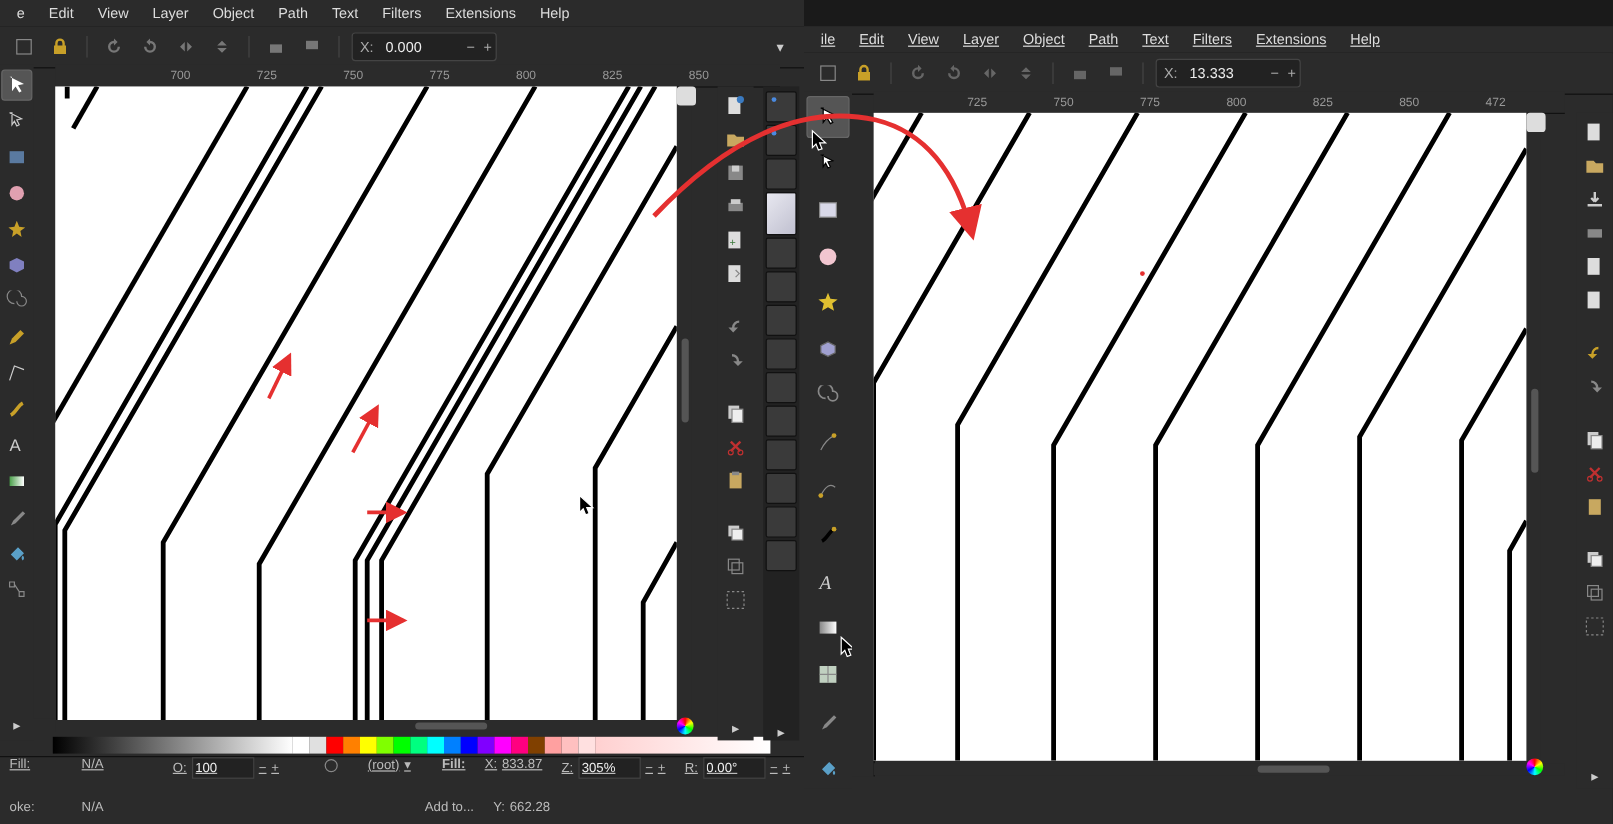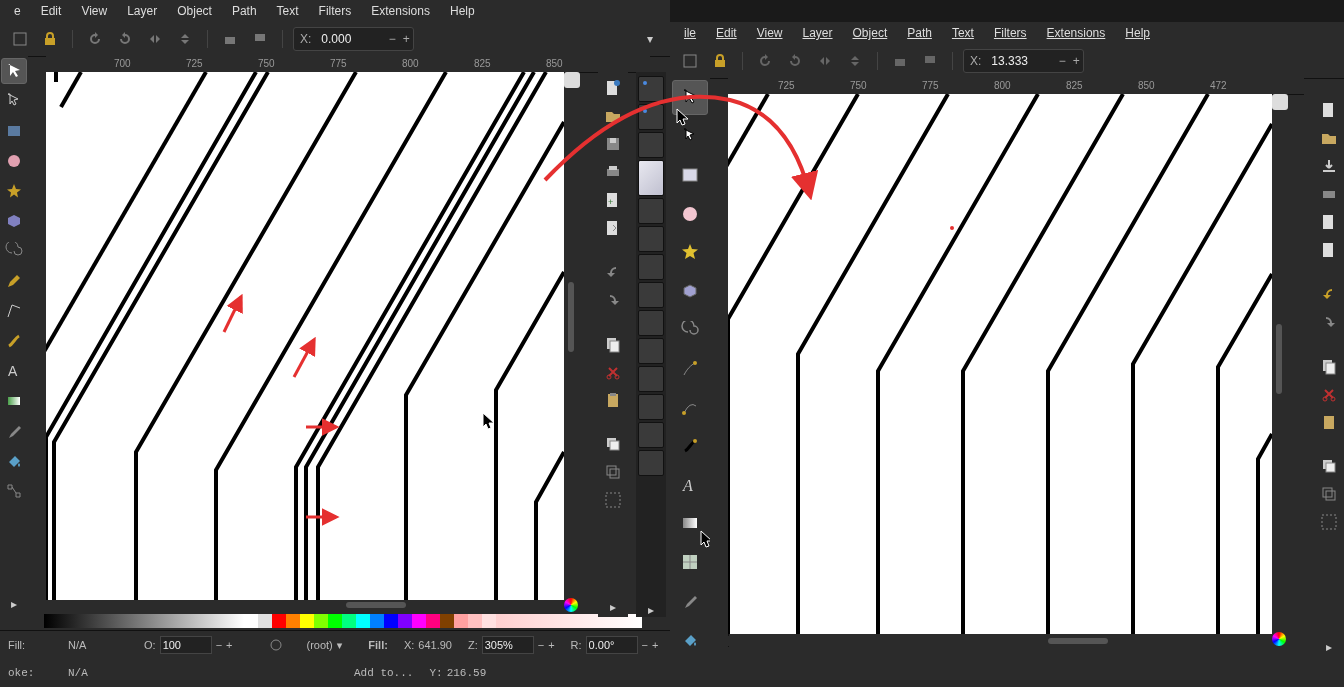--- a/index.html
+++ b/index.html
@@ -16,21 +16,21 @@
   .numbox .spin{width:14px;height:20px;display:flex;align-items:center;justify-content:center;color:#aaa;font-size:12px;cursor:pointer;}
 
   .pane{position:absolute;top:0;background:#2b2b2b;}
   
   .left{left:0;width:670px;height:687px;}
   
   .right{left:670px;width:674px;height:687px;}
 
   
   .ruler-h{position:absolute;left:46px;right:20px;height:18px;background:#2b2b2b;border-bottom:1px solid #111;}
-  .ruler-h .lbl{position:absolute;top:4px;font-size:10px;color:#999;}
+  .ruler-h .lbl{position:absolute;top:4px;font-size:10px;color:#999;margin-left:28px;}
   .ruler-v{position:absolute;top:0;bottom:0;width:18px;left:28px;background:#2b2b2b;border-right:1px solid #111;}
 
   
   .toolcol{position:absolute;top:0;bottom:0;width:28px;background:#2b2b2b;display:flex;flex-direction:column;align-items:center;padding-top:4px;gap:4px;}
   .toolcol .tool{width:24px;height:24px;border:1px solid transparent;border-radius:3px;display:flex;align-items:center;justify-content:center;}
   .toolcol .tool svg{width:18px;height:18px;}
   .toolcol .tool.sel{background:#555;border-color:#666;}
 
   
   .sidecol{position:absolute;top:0;right:0;width:28px;background:#2b2b2b;display:flex;flex-direction:column;align-items:center;padding-top:6px;gap:8px;}
@@ -299,21 +299,21 @@
     <div style="background:#ff00ff"></div>
       <div style="background:#ff0080"></div>
     <div style="background:#804000"></div>
       <div style="background:#ffa0a0"></div>
     <div style="background:#ffc0c0"></div>
       <div style="background:#ffe0e0"></div>
     <div style="flex:1;background:linear-gradient(90deg,#ffd0d0,#fff);"></div>
   </div>
 
   <div class="statusbar" style="height:56px;flex-direction:column;align-items:stretch;">
-    <div style="display:flex;align-items:center;height:28px;">
+    <div style="display:flex;align-items:flex-start;height:28px;text-decoration:underline;">
       <div class="cell" style="width:44px;">
           <span>Fill:</span>
         </div>
       <div class="cell" style="width:50px;">
           <span>N/A</span>
         </div>
       <div class="cell" style="margin-left:10px;">
           <span>O:</span> 
           <input value="100" style="">
           <span> −</span>
@@ -326,48 +326,48 @@
         </div>
       <div class="cell" style="margin-left:8px;">
           <span>(root)</span> 
           <span>▾</span>
         </div>
       <div class="cell" style="margin-left:10px;font-weight:bold;">
           <span>Fill:</span>
         </div>
       <div class="cell">
           <span>X:</span> 
-          <span>641.90</span>
+          <span>833.87</span>
         </div>
       <div class="cell">
           <span>Z:</span> 
           <input value="305%" style="">
           <span> −</span>
           <span> +</span>
         </div>
       <div class="cell">
           <span>R:</span> 
           <input value="0.00°" style="">
           <span> −</span>
           <span> +</span>
         </div>
     </div>
-    <div style="display:flex;height:28px;font-family:Liberation Mono, monospace;">
+    <div style="display:flex;height:28px;">
       <div class="cell" style="width:44px;">
           <span>oke:</span>
         </div>
       <div class="cell" style="width:50px;">
           <span>N/A</span>
         </div>
       <div class="cell" style="margin-left:220px;">
           <span>Add to...</span>
         </div>
       <div class="cell">
           <span>Y:</span> 
-          <span>216.59</span>
+          <span>662.28</span>
         </div>
     </div>
   </div>
 
   <div class="sidecol" style="left:598px;right:auto;width:30px;top:72px;bottom:70px;">
     <div class="ic">
         <svg width="18" height="18">
           <rect x="3" y="2" width="10" height="14" fill="#ddd"></rect>
           <circle cx="13" cy="4" r="3" fill="#3a7ac0"></circle>
         </svg>

